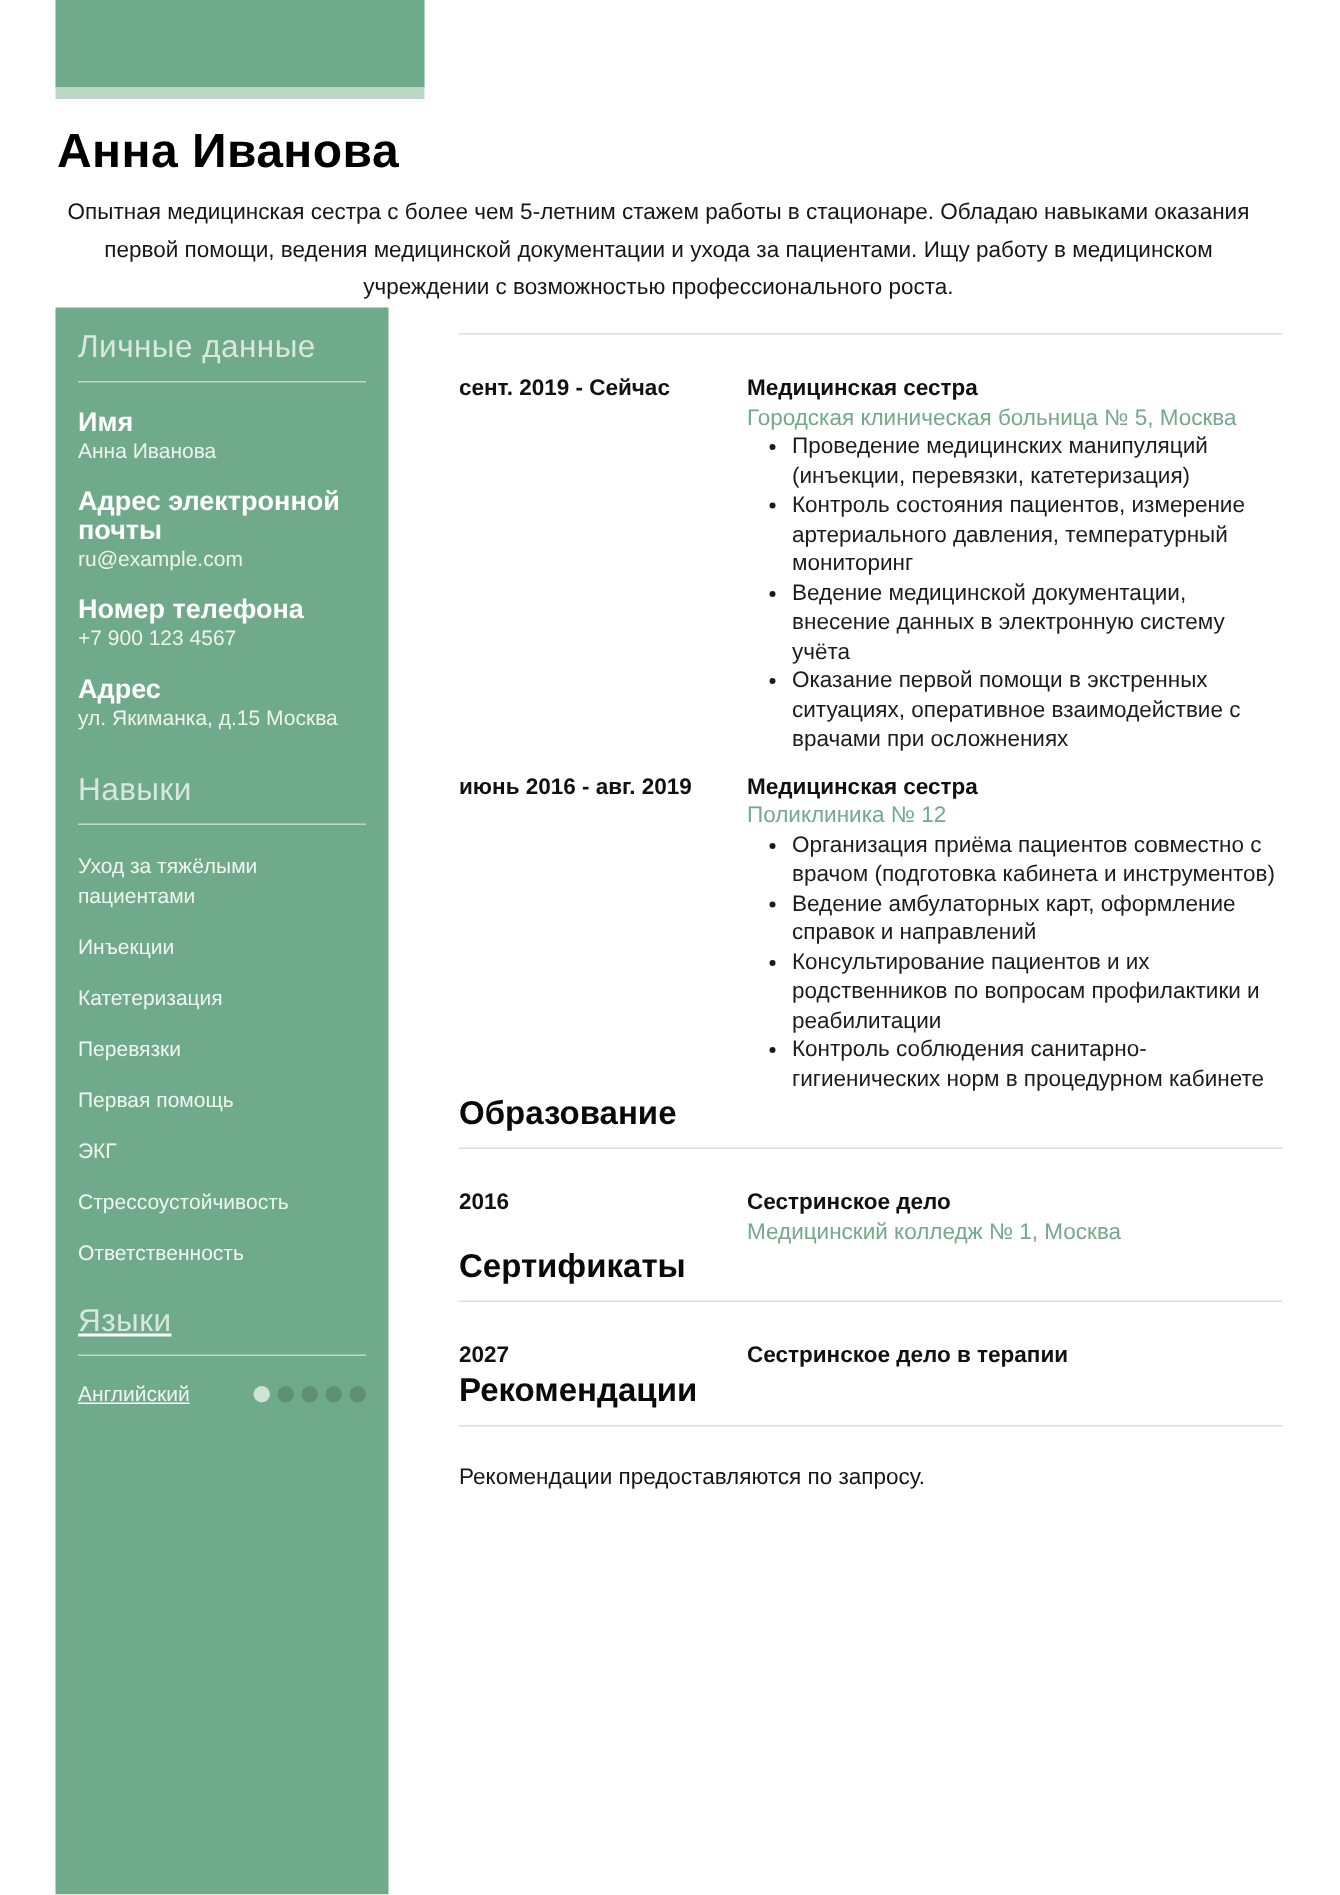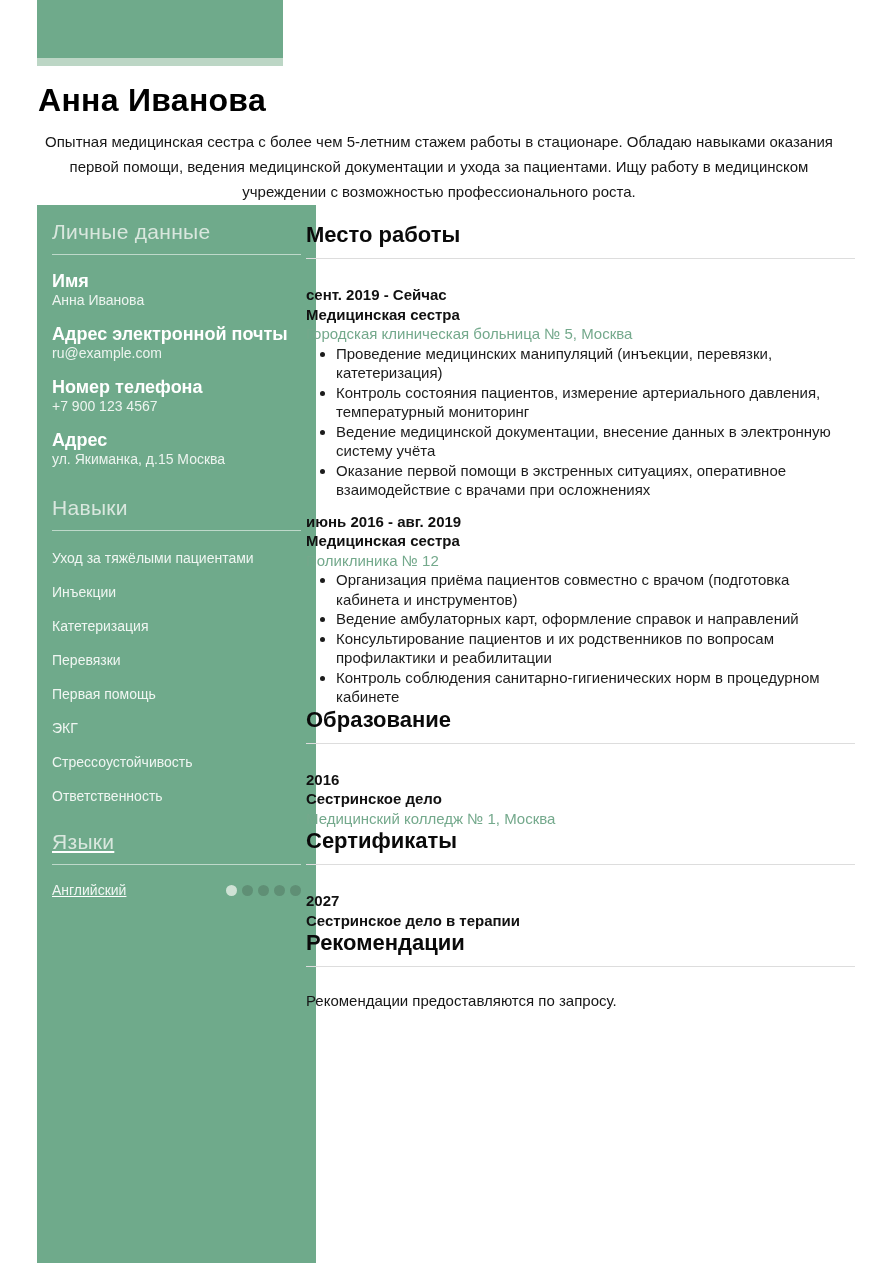--- a/index.html
+++ b/index.html
@@ -17,21 +17,21 @@
     font-family:"Liberation Sans", sans-serif;color:#1c1c1c;
   }
   
   .accent-block{position:absolute;left:37px;top:0;width:246px;height:58px;background:var(--accent);}
   .accent-strip{position:absolute;left:37px;top:58px;width:246px;height:8px;background:var(--accent-light);}
   
   .name{position:absolute;left:38px;top:82px;font-size:32px;font-weight:700;color:#000;letter-spacing:.3px;margin:0;}
   .summary{position:absolute;left:38px;top:129px;width:802px;font-size:15px;line-height:25px;color:#161616;margin:0;text-align:center;}
   
   .sidebar{
-    position:absolute;left:37px;top:205px;width:279px;height:1058px;
+    position:absolute;left:37px;top:205px;width:222px;height:1058px;
     background:var(--accent);padding:15px 15px 0 15px;color:#fff;
   }
   .side-title{font-size:21px;font-weight:400;color:#d9e7de;margin:0 0 10px 0;letter-spacing:.3px;}
   .side-rule{border:none;border-top:1px solid rgba(255,255,255,.55);margin:0 0 17px 0;}
   .field{margin-bottom:15px;}
   .field-label{font-size:18px;font-weight:700;line-height:19px;color:#ffffff;}
   .field-value{font-size:14px;line-height:19px;color:#edf4ef;}
   .side-section-skills{margin-top:27px;}
   .skill{font-size:14px;line-height:20px;color:#f0f6f2;margin-bottom:14px;}
   .side-section-langs{margin-top:24px;text-decoration:underline;}
@@ -39,21 +39,21 @@
   .lang-name{font-size:14px;color:#f0f6f2;}
   .dots{display:flex;gap:5px;}
   .dot{width:11px;height:11px;border-radius:50%;background:var(--dot-off);}
   .dot-on{background:var(--dot-on);}
   
   .main{position:absolute;left:306px;top:222px;width:549px;}
   .m-title{font-size:22px;font-weight:700;color:#0a0a0a;margin:0 0 10px 0;}
   .m-rule{border:none;border-top:1px solid var(--rule-gray);margin:0;}
   .m-section{margin-top:0;}
   .m-section + .m-section{}
-  .entry{display:flex;margin-top:26px;font-size:15px;line-height:19.5px;flex-direction:column;}
+  .entry{display:flex;margin-top:26px;font-size:15px;line-height:19.5px;}
   .entry + .entry{margin-top:12px;justify-content:space-between;}
   .entry-period{width:192px;flex:none;font-weight:700;color:#111;}
   .entry-body{flex:1;}
   .entry-role{font-weight:700;color:#111;}
   .entry-org{color:var(--org-green);}
   ul.bullets{margin:0;padding-left:30px;}
   ul.bullets li{margin:0;padding:0;}
   .refs-text{margin:24px 0 0 0;font-size:15px;line-height:19.5px;color:#161616;}
 </style>
 </head>
@@ -114,21 +114,20 @@
           <span class="dot"></span>
         </span>
     </div>
   </section>
 
 </aside>
 
 <main class="main">
 
   <section class="m-section">
-    <h2 class="m-title">Место работы</h2>
     <hr class="m-rule">
 
     <div class="entry">
       <div class="entry-period">сент. 2019 - Сейчас</div>
       <div class="entry-body">
         <div class="entry-role">Медицинская сестра</div>
         <div class="entry-org">Городская клиническая больница № 5, Москва</div>
         <ul class="bullets">
           <li>Проведение медицинских манипуляций (инъекции, перевязки, катетеризация)</li>
           <li>Контроль состояния пациентов, измерение артериального давления, температурный мониторинг</li>

